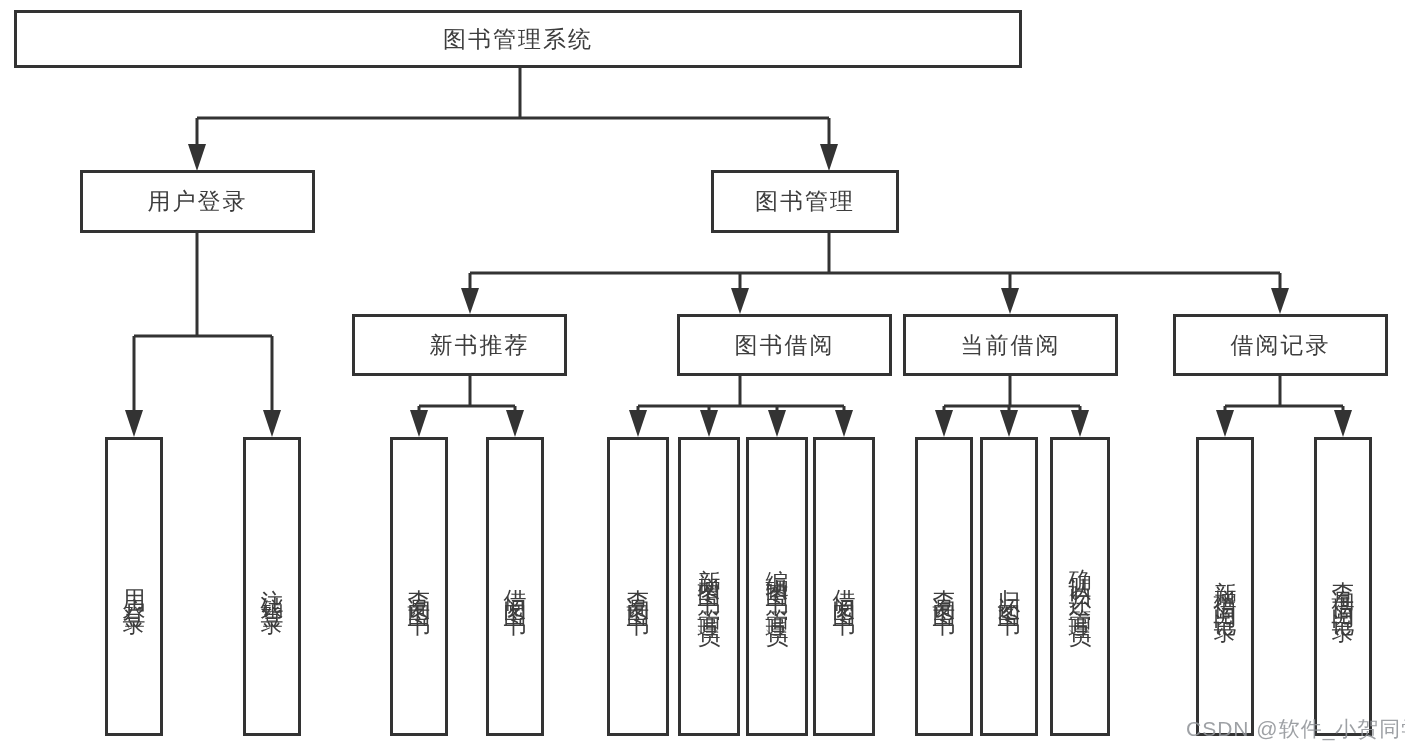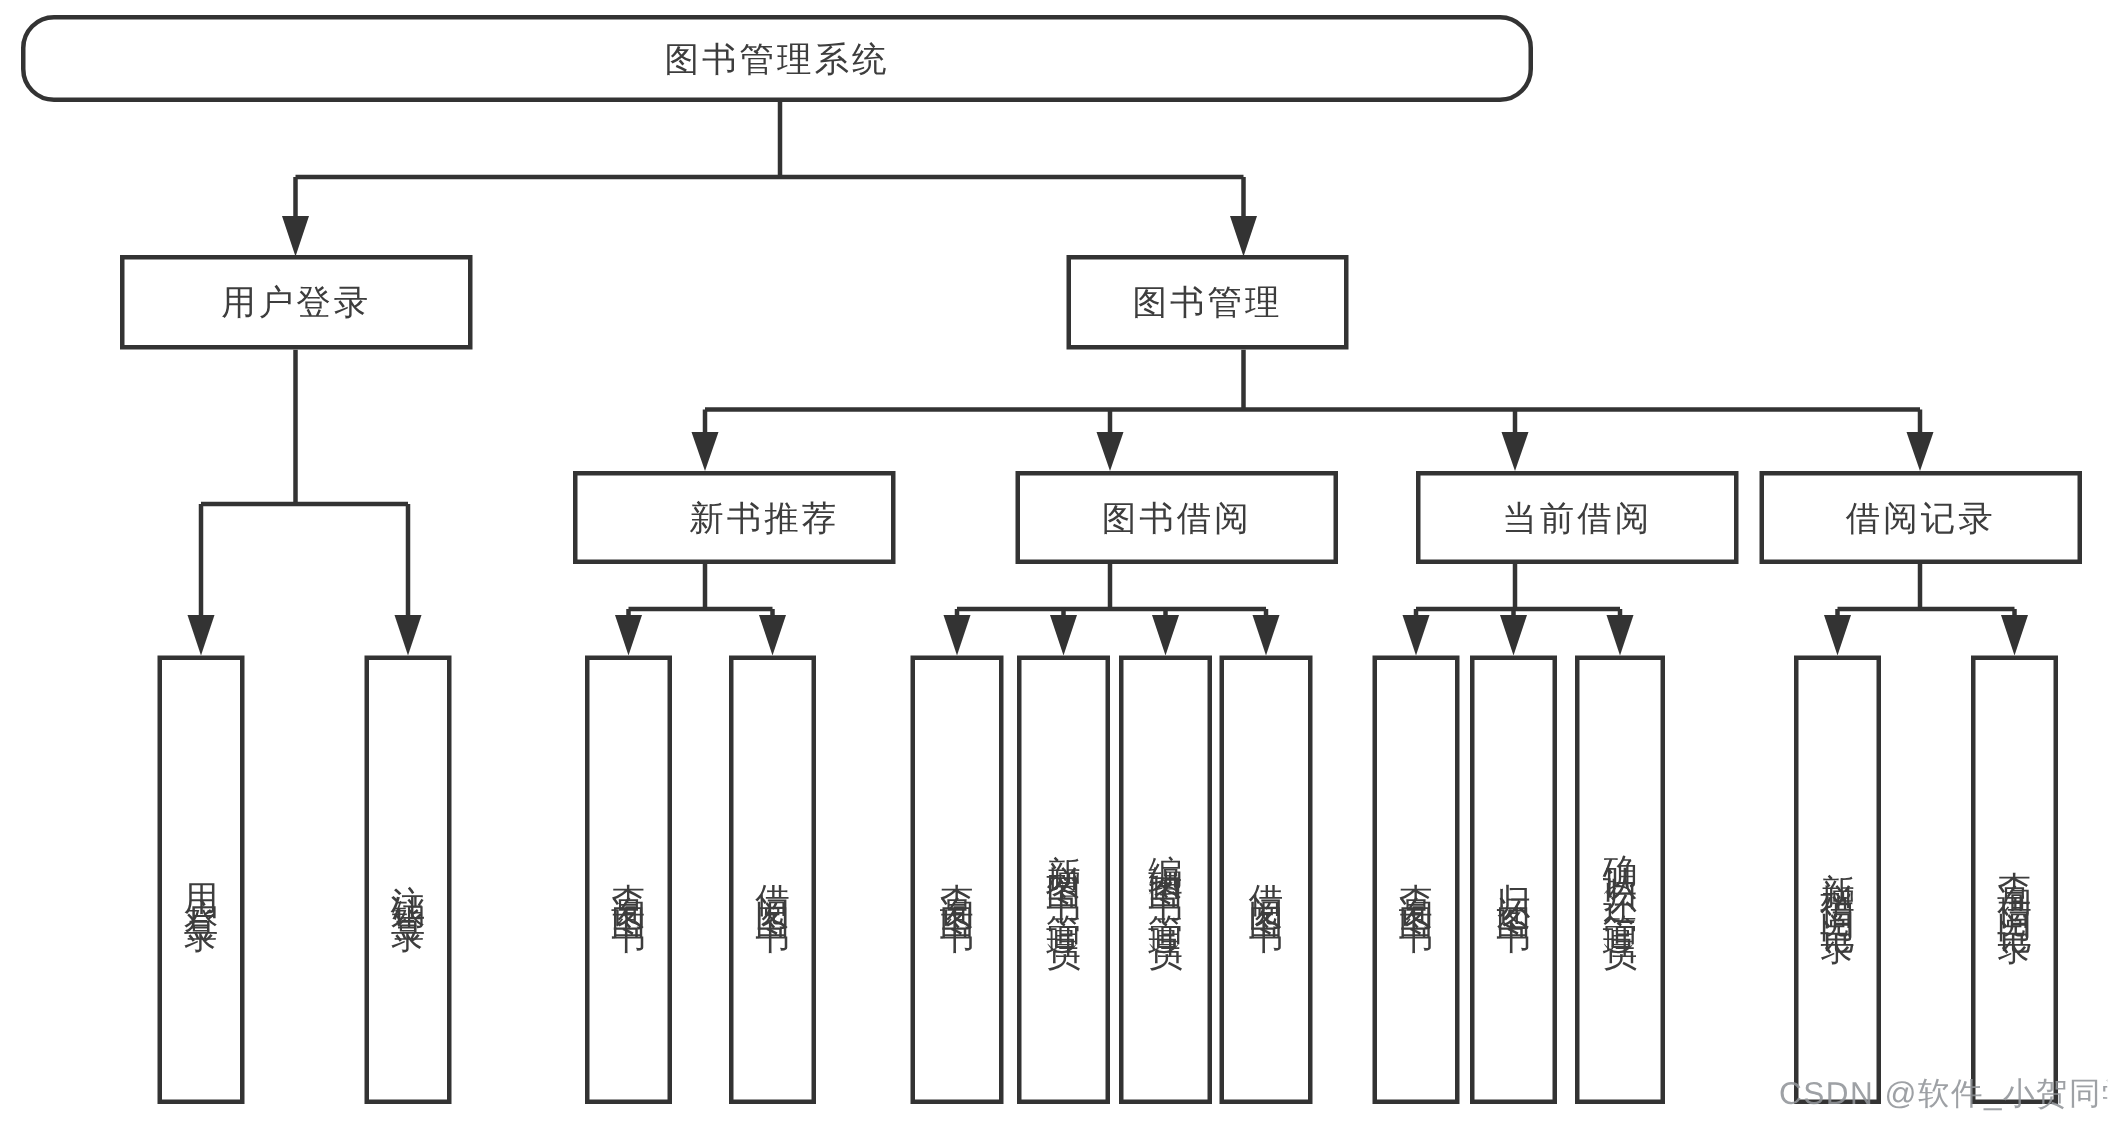--- a/index.html
+++ b/index.html
@@ -41,29 +41,29 @@
   .vlabel {
     writing-mode: vertical-rl;
     text-orientation: mixed;
     font-size: 23px;
     color: #3d3d3d;
     letter-spacing: 8px;
     line-height: 1;
     white-space: nowrap;
   }
   
-  .n-root   { left: 14px;   top: 10px;  width: 1008px; height: 58px; border-radius: 22px; }
+  .n-root   { left: 14px;   top: 10px;  width: 1008px; height: 58px; }
   
   .n-login  { left: 80px;   top: 170px; width: 235px;  height: 63px; }
   .n-mgmt   { left: 711px;  top: 170px; width: 188px;  height: 63px; }
   
   .n-l3     { top: 314px; width: 215px; height: 62px; }
-  .n-nbr    { left: 382px; padding-left: 40px; }
+  .n-nbr    { left: 352px; padding-left: 40px; }
   .n-bb     { left: 633px; margin-left: 44px; }
-  .n-cb     { left: 944px; }
+  .n-cb     { left: 903px; }
   .n-br     { left: 1173px; }
   
   .leaf     { top: 437px; width: 58px; height: 299px; }
   .lf-u1    { left: 105px; }
   .lf-u2    { left: 243px; }
   .lf-n1    { left: 390px; }
   .lf-n2    { left: 486px; }
   .lf-b1    { left: 607px; width: 62px; }
   .lf-b2    { left: 678px; width: 62px; }
   .lf-b3    { left: 746px; width: 62px; }

